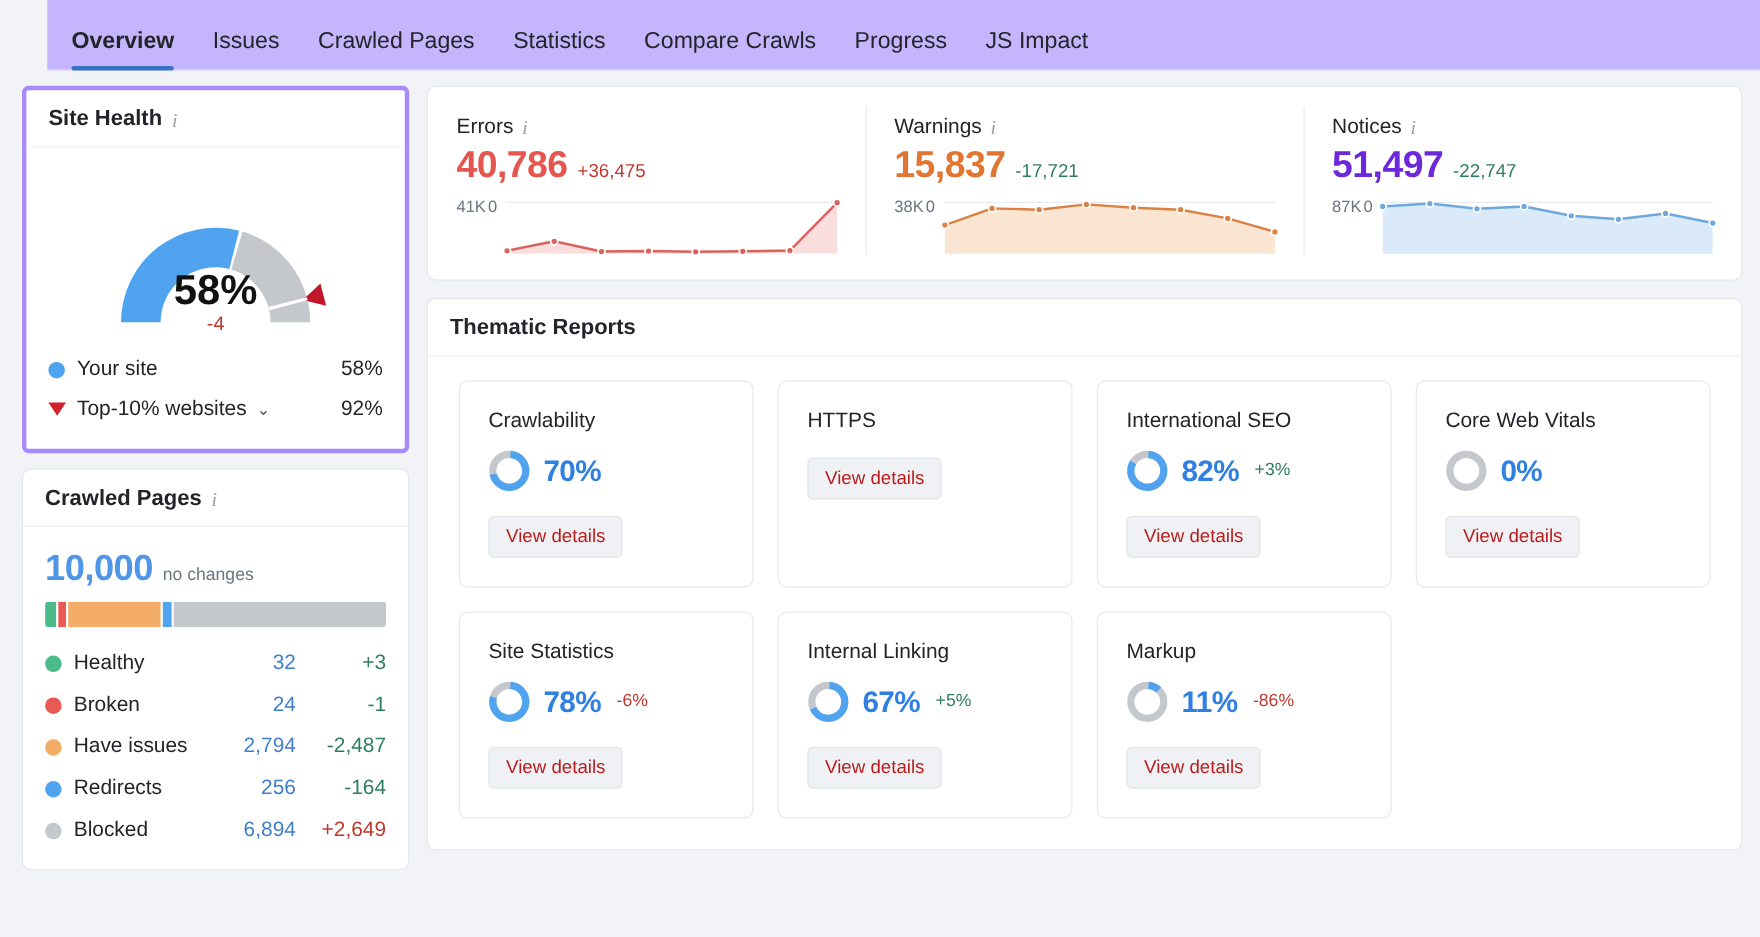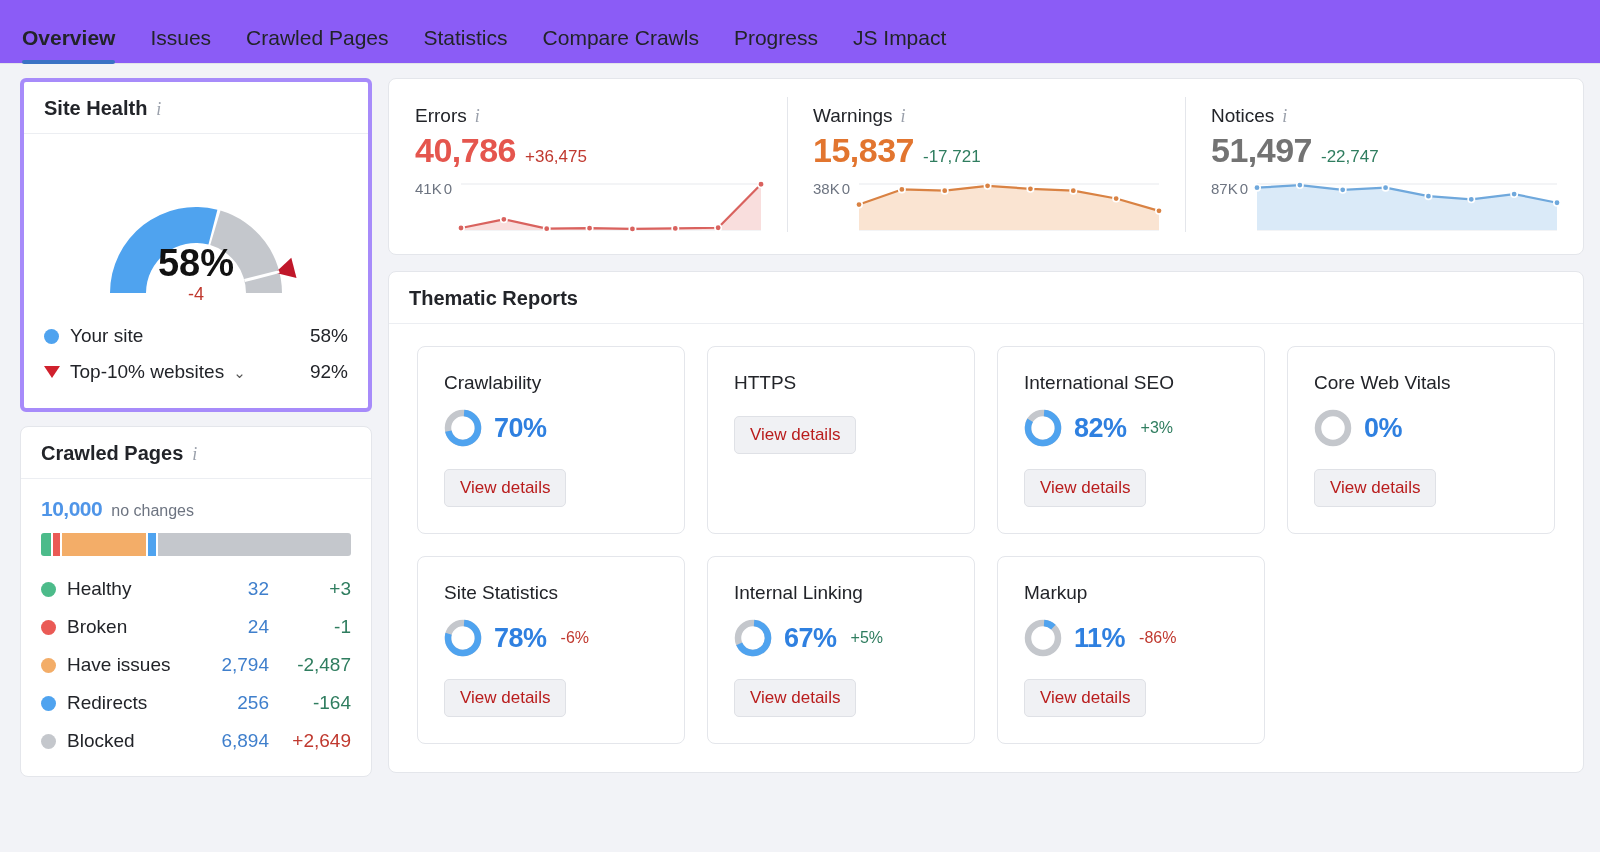--- a/index.html
+++ b/index.html
@@ -7,26 +7,27 @@
     width: 1600px; height: 852px;
     background: #f2f3f7;
     font-family: "Liberation Sans", sans-serif;
     color: #222429;
     overflow: hidden;
   }
 
   
   .tabbar {
     height: 64px;
-    background: #8b5cf6;
+    background: #c4b5fd;
     display: flex;
     align-items: flex-end;
     padding: 0 22px;
     border-bottom: 1px solid #e1e3e8;
     position: relative;
+    margin-left: 43px;
   }
   .tab {
     font-size: 21px;
     color: #222429;
     padding: 0 0 13px 0;
     margin-right: 35px;
     cursor: pointer;
     position: relative;
     white-space: nowrap;
   }
@@ -87,21 +88,21 @@
     width: 0; height: 0; margin-right: 10px; flex: none;
     border-left: 8px solid transparent;
     border-right: 8px solid transparent;
     border-top: 12px solid #d0212d;
   }
   .chev { margin-left: 9px; color: #555; font-size: 15px; cursor: pointer; }
 
   
   .cp-body { padding: 18px 20px 16px; }
   .cp-total { display: flex; align-items: baseline; gap: 9px; }
-  .cp-num { font-size: 21px; font-weight: bold; color: #4а8; color: #4f95e8; letter-spacing: -0.5px; }
+  .cp-num { font-size: 33px; font-weight: bold; color: #4а8; color: #4f95e8; letter-spacing: -0.5px; }
   .cp-sub { font-size: 16px; color: #6d7481; }
   .segbar {
     display: flex; height: 23px; margin: 12px 0 14px;
     border-radius: 3px; overflow: hidden; gap: 2px;
     background: transparent;
   }
   .segbar i { display: block; height: 100%; }
   .cp-row {
     display: flex; align-items: center;
     font-size: 19px; padding: 8px 0;
@@ -330,21 +331,21 @@
                 <circle cx="300" cy="32.8288947368421" r="3.2" fill="#d98243" stroke="#fff" stroke-width="1.6" vector-effect="non-scaling-stroke" transform=""></circle>
               </svg>
             </div>
           </div>
           <div class="stat">
             <div class="stat-head">
               <span class="stat-name">Notices</span>
               <span class="info-i">i</span>
             </div>
             <div class="stat-valrow">
-              <span class="stat-val" style="color: #737373;">51,497</span>
+              <span class="stat-val" style="color: #6d28d9;">51,497</span>
               <span class="stat-delta neg">-22,747</span>
             </div>
             <div class="spark">
               <div class="spark-ax">
                 <span>87K</span>
                 <span>0</span>
               </div>
               <svg class="spark-svg" viewBox="0 0 300 58" preserveAspectRatio="none" style="overflow: visible;">
                 <line x1="0" y1="6" x2="300" y2="6" stroke="#e8eaee" stroke-width="1.2"></line>
                 <line x1="0" y1="52" x2="300" y2="52" stroke="#e8eaee" stroke-width="1.2"></line>

